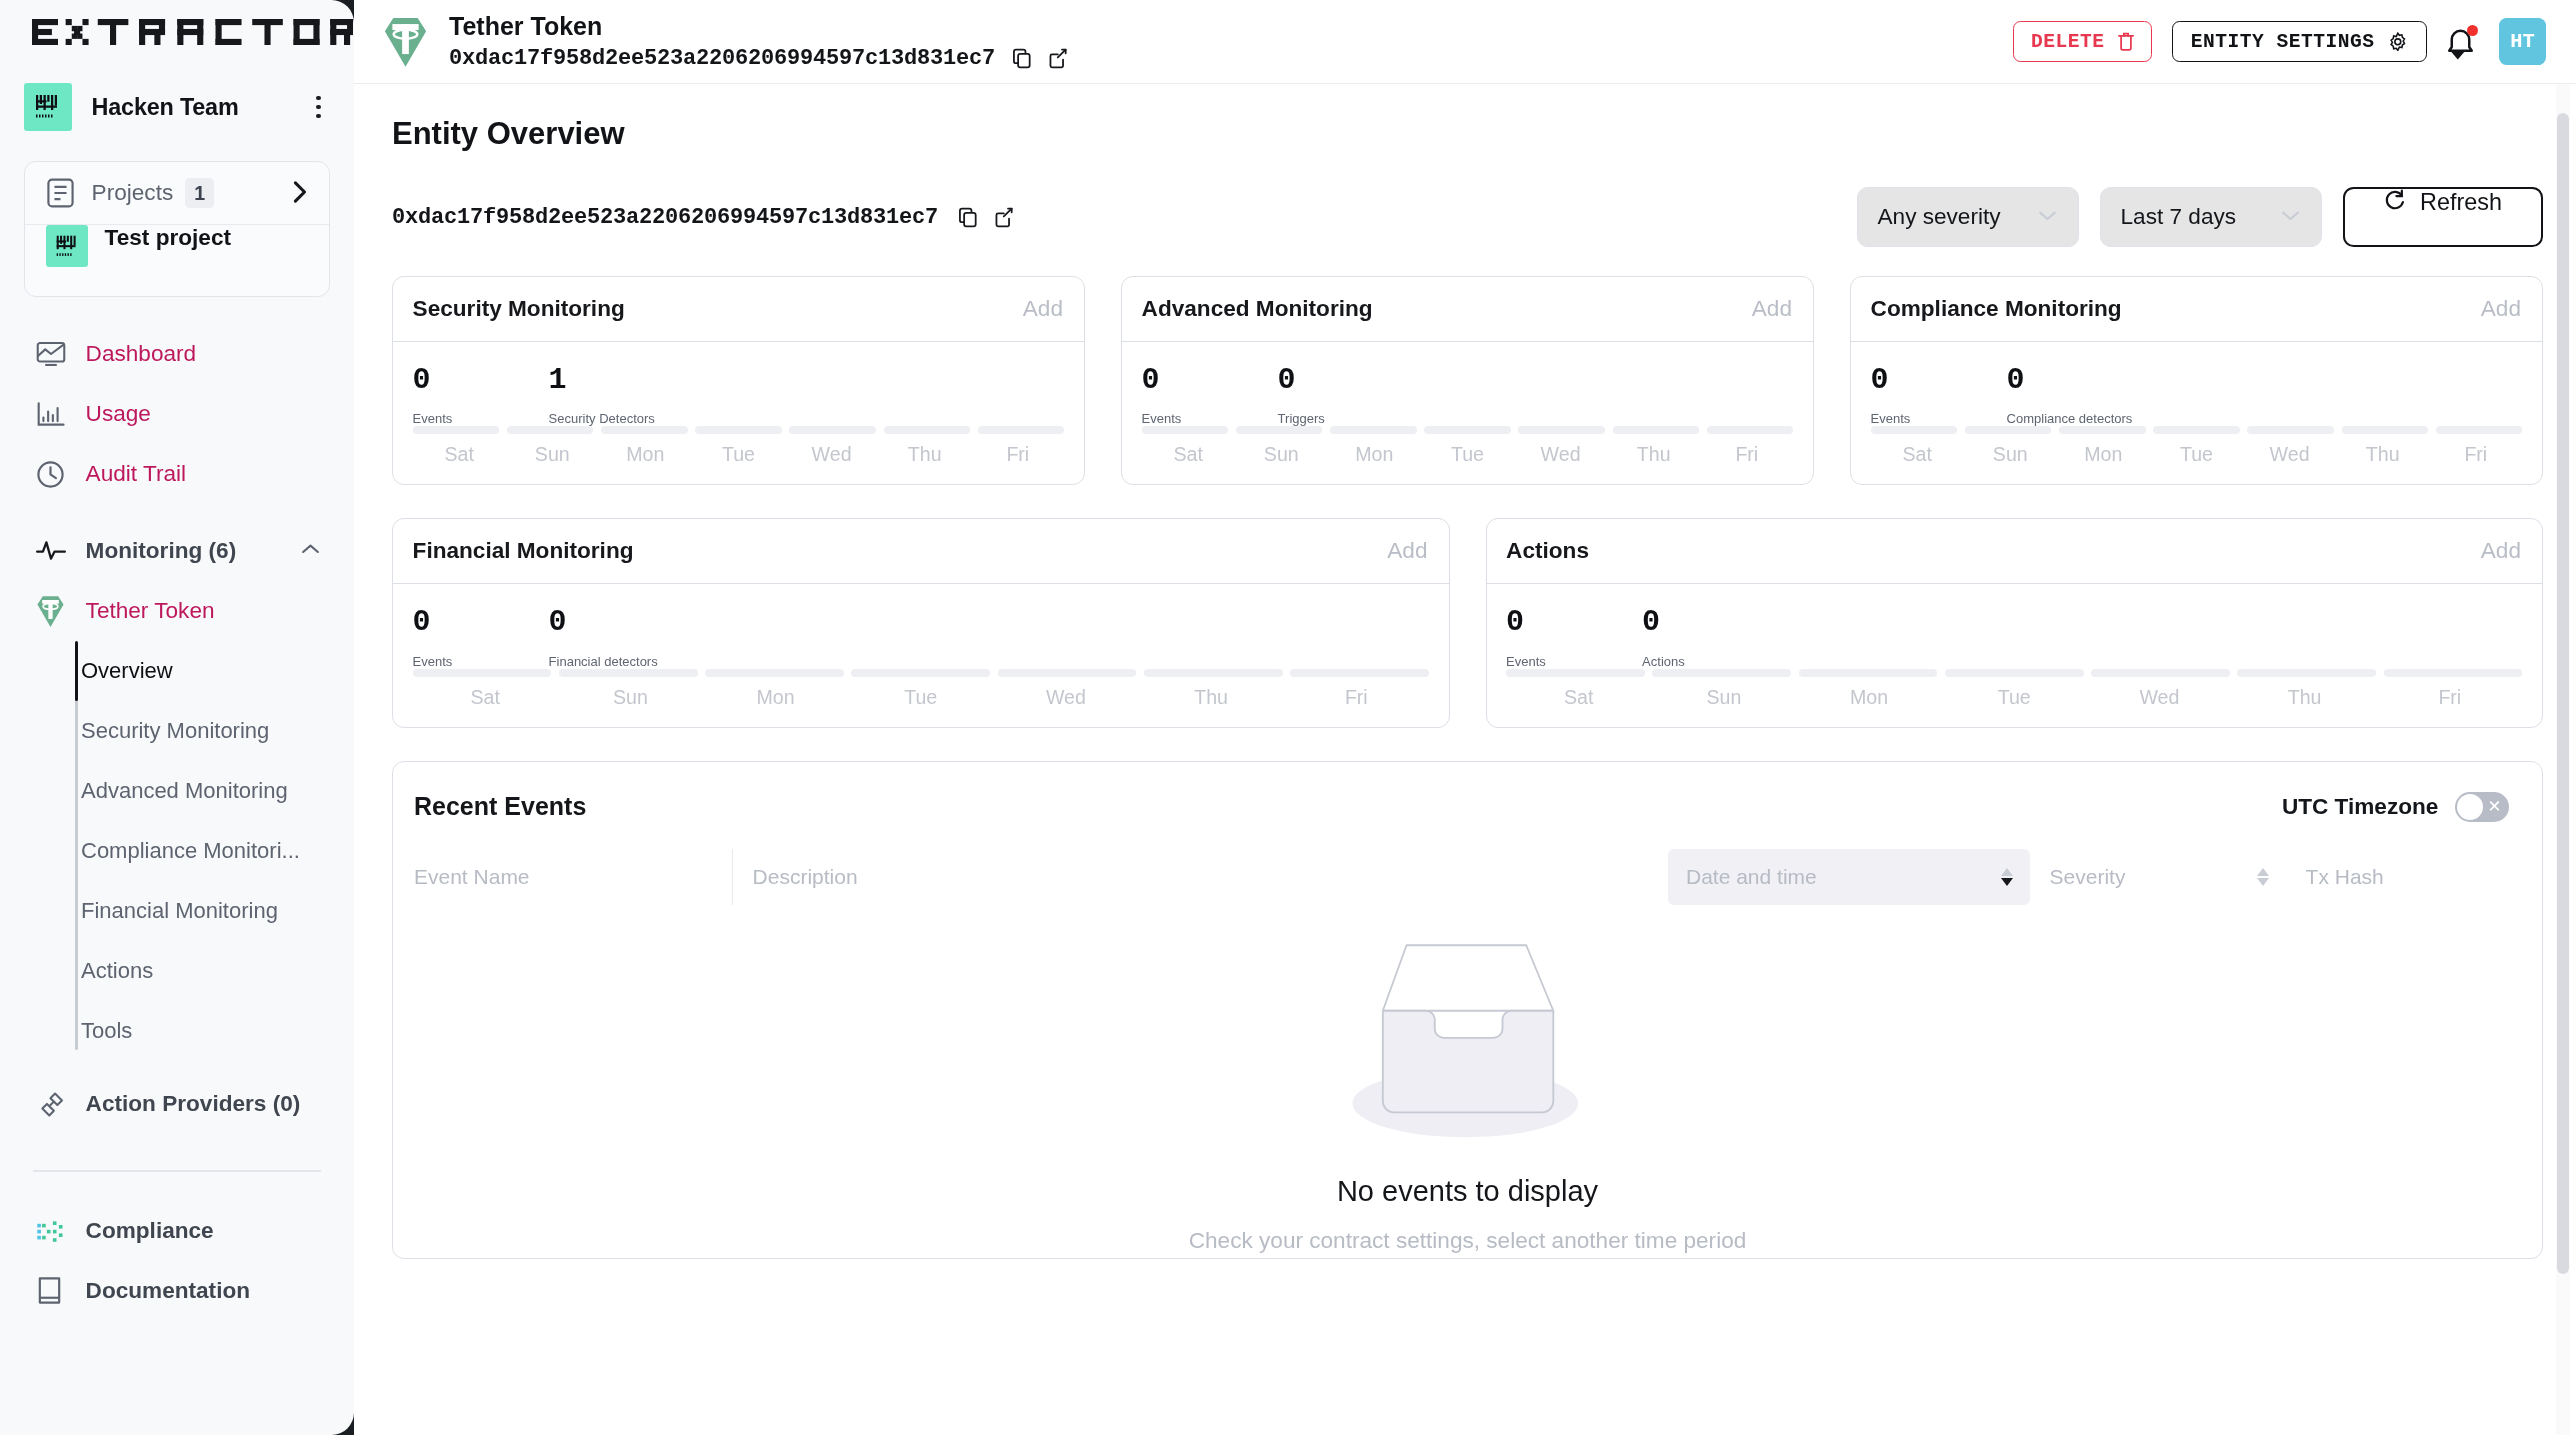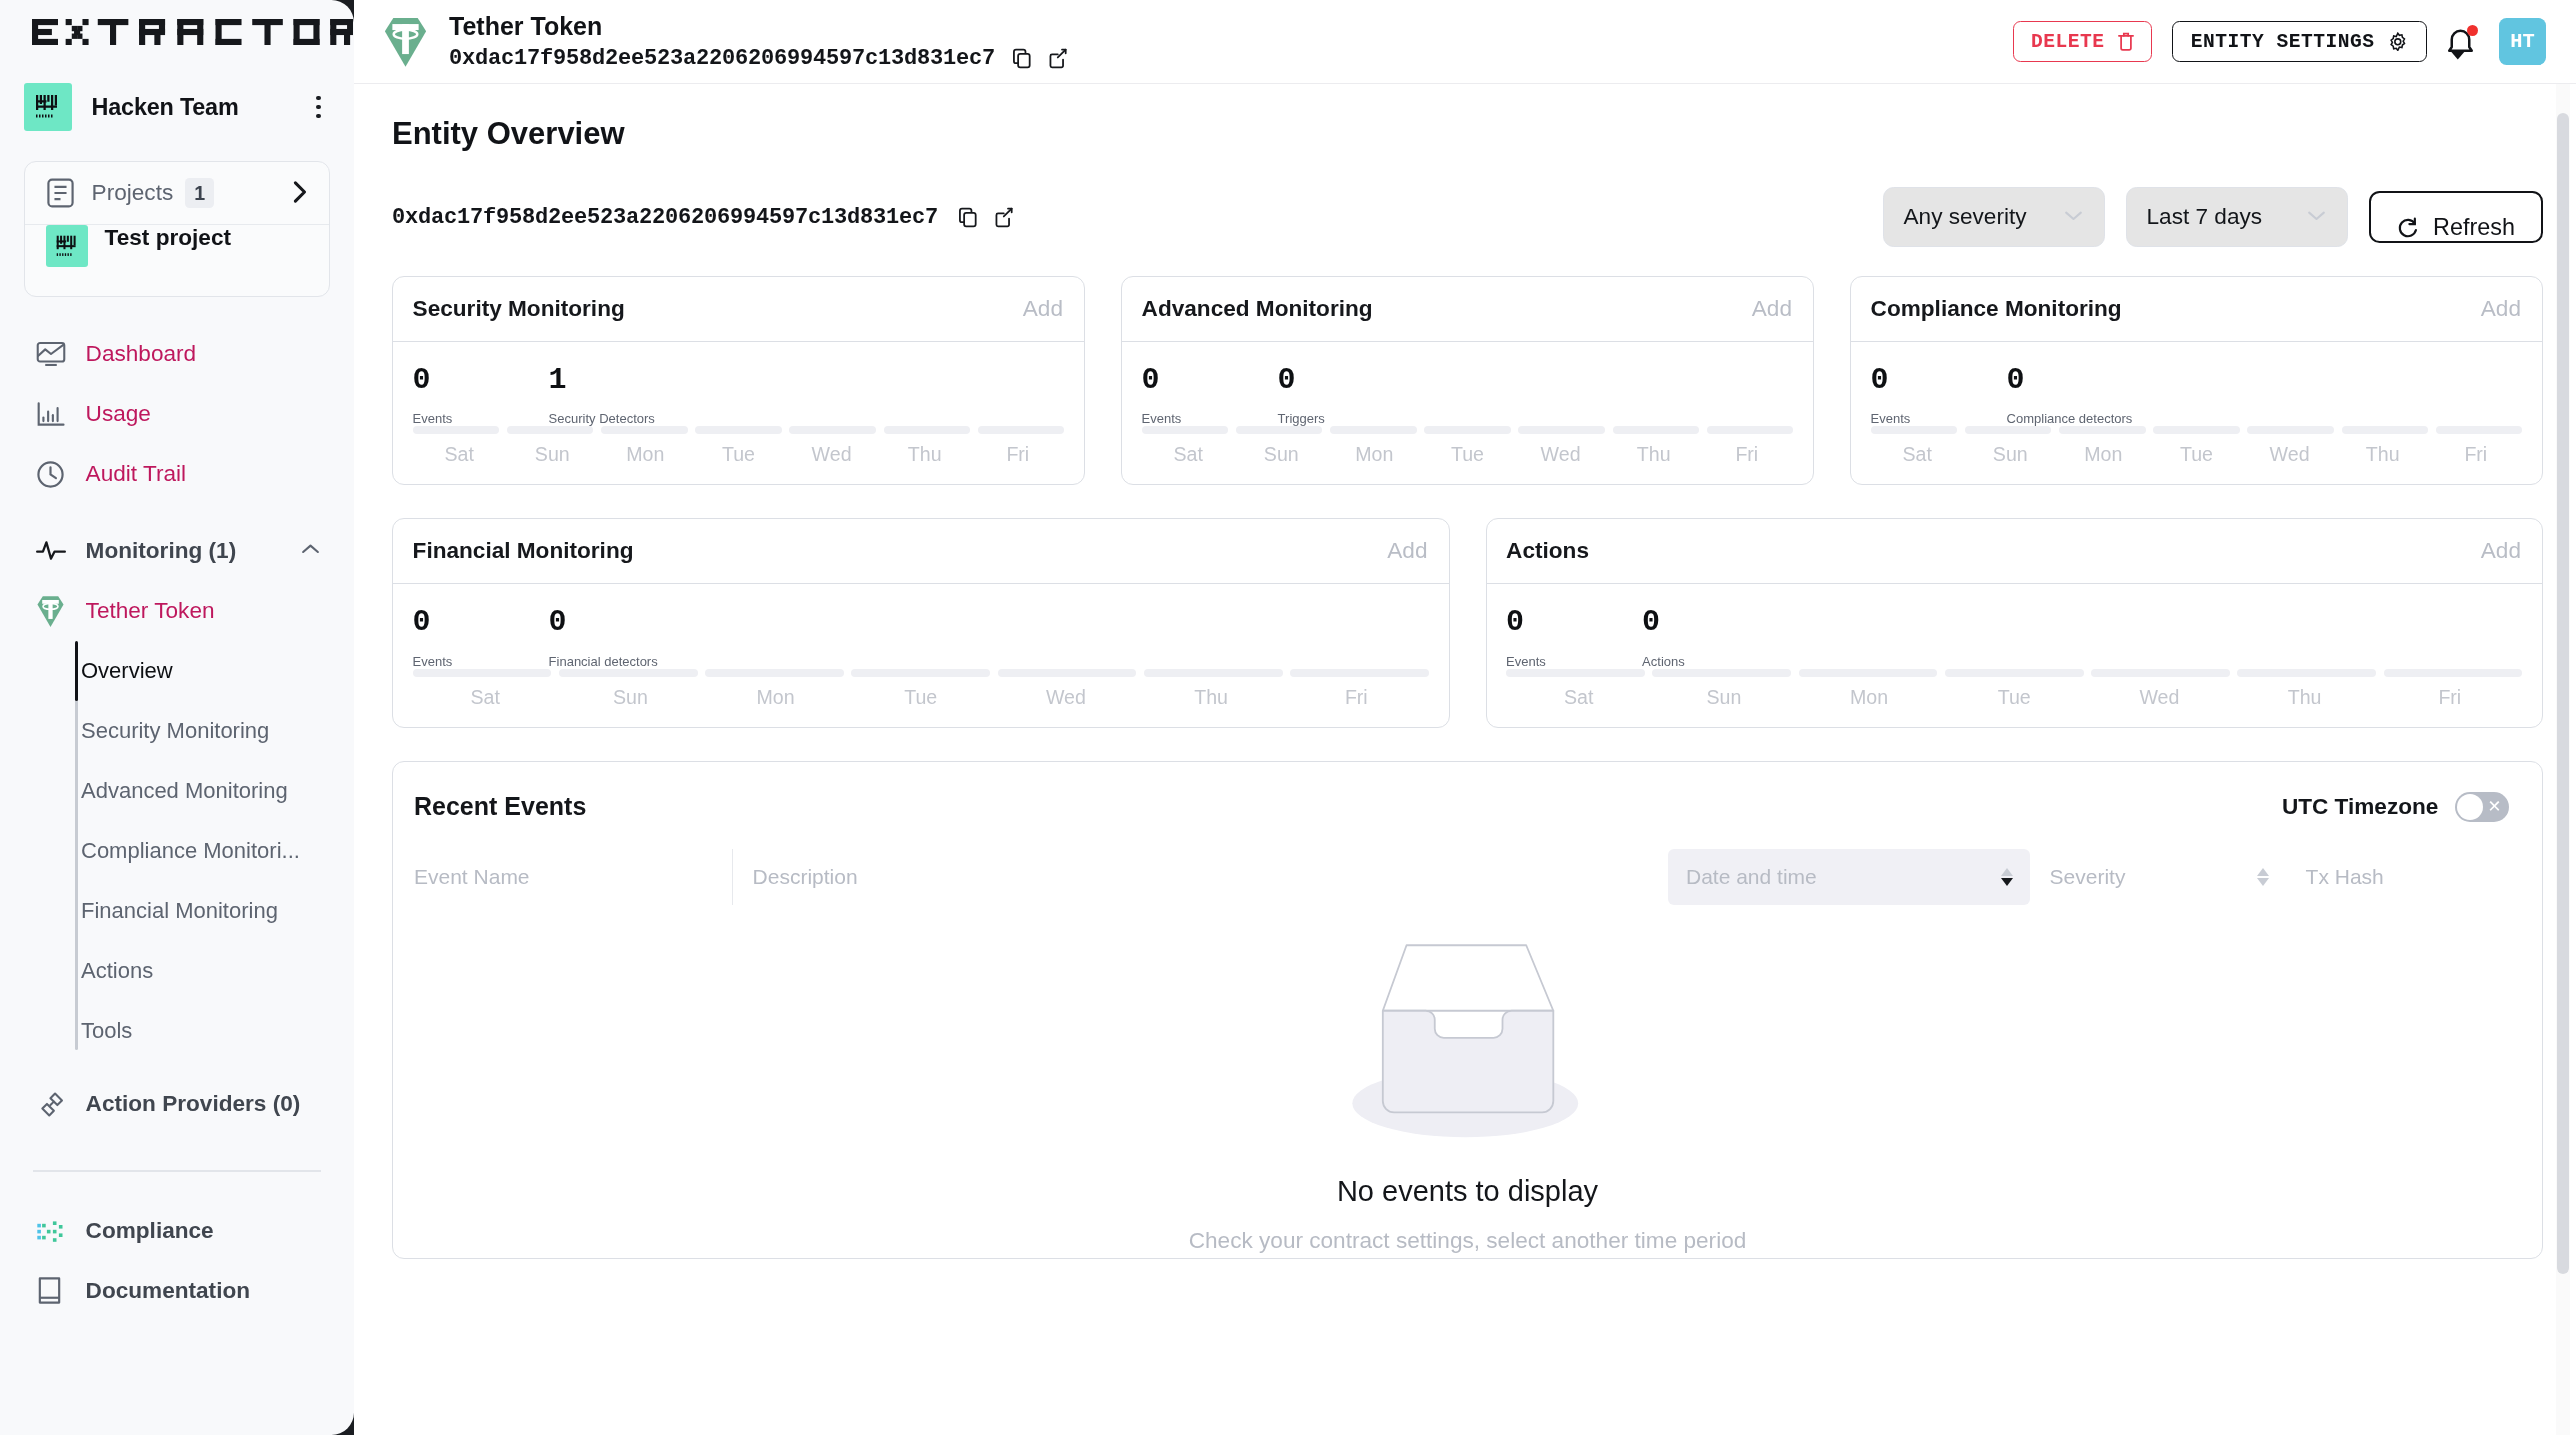--- a/index.html
+++ b/index.html
@@ -305,26 +305,26 @@
     border-radius: 10.6px;
     display: flex;
     align-items: center;
     padding: 0 19.6px;
     background: #e5e5e5;
     cursor: pointer;
   }
   .select-box .sv { font-size: 22.6px; color: #13161a; }
   .select-box .chev { margin-left: auto; }
   .btn-refresh {
-    height: 52px;
+    height: 60px;
     border: 2.3px solid #111317;
     border-radius: 10.6px;
     background: #fff;
-    display: flex; align-items: flex-end; gap: 13.6px;
-    padding: 0 26px;
+    display: flex; align-items: flex-start; gap: 13.6px;
+    padding: 0 39px;
     font-size: 23.4px;
     font-weight: 500;
     color: #111317;
     cursor: pointer;
   }
 
   
   .cards-row { display: flex; gap: 36px; margin-top: 29px; }
   .card {
     border: 1.5px solid #dcdfe5;
@@ -640,21 +640,21 @@
         </span>
         <span class="nav-lbl">Audit Trail</span>
       </div>
 
       <div class="nav-item bold" style="margin-top:16.6px;">
         <span class="nav-ico">
           <svg width="30" height="21" viewBox="0 0 26 18" fill="none" stroke="#16181c" stroke-width="2" stroke-linecap="round" stroke-linejoin="round">
             <polyline points="1,10 6,10 9,2 13,16 16,10 25,10"></polyline>
           </svg>
         </span>
-        <span class="nav-lbl">Monitoring (1)</span>
+        <span class="nav-lbl">Monitoring (6)</span>
         <span class="nav-chevron">
           <svg width="21" height="13.6" viewBox="0 0 20 12" fill="none" stroke="#5d6470" stroke-width="2" stroke-linecap="round" stroke-linejoin="round">
               <polyline points="3,9 10,3 17,9"></polyline>
             </svg>
         </span>
       </div>
 
       <div class="nav-item">
         <span class="nav-ico">
           <svg width="29" height="32" viewBox="0 0 24 27">

